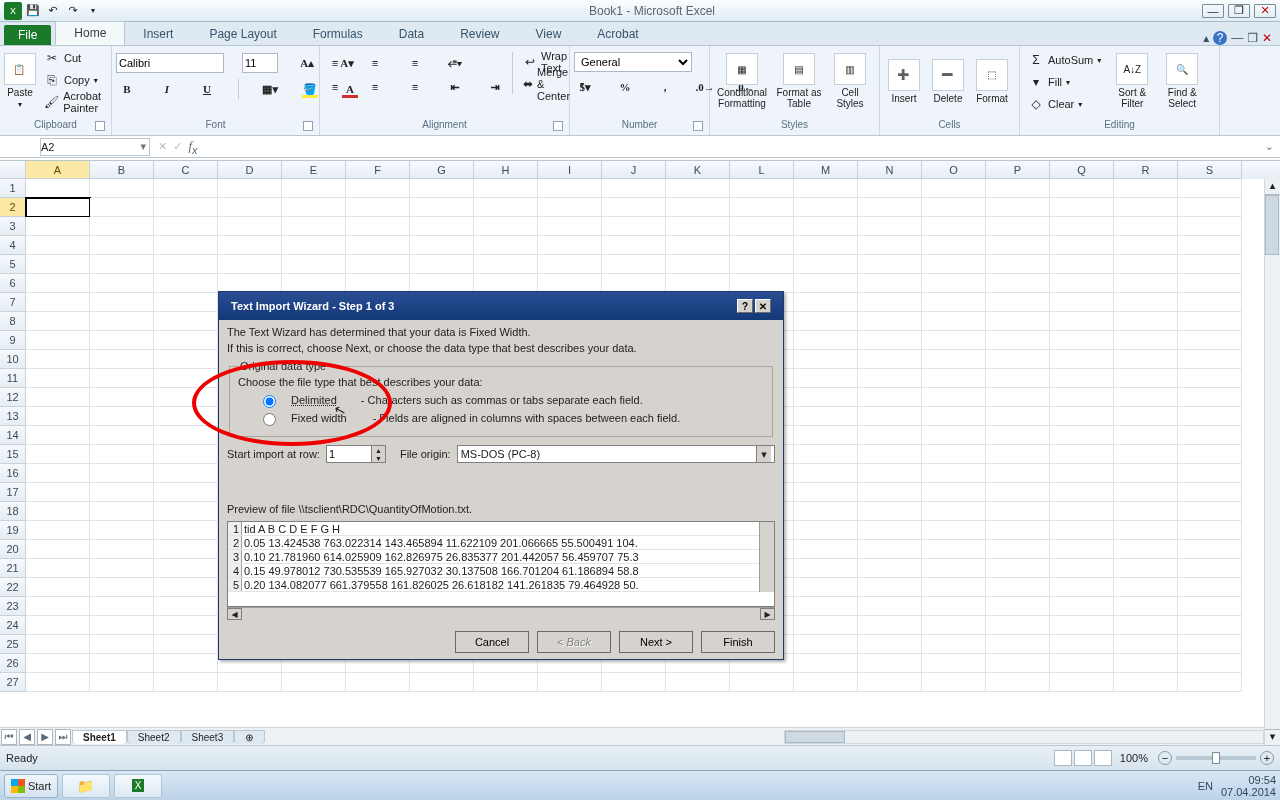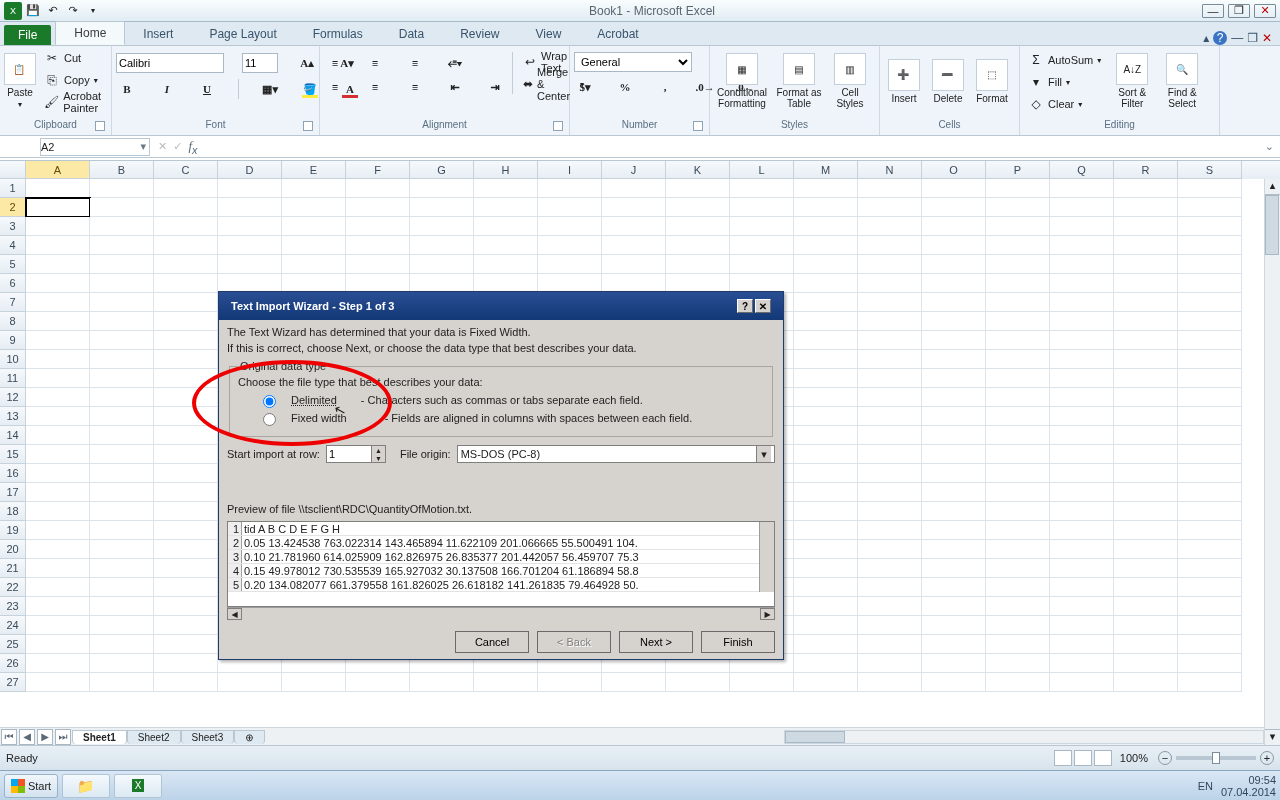--- a/index.html
+++ b/index.html
@@ -89,21 +89,21 @@
   .selectw{ flex:1; height:18px; border:1px solid #7f7f7f; background:#fff; display:flex; align-items:center; padding:0 3px; font-size:11px;}
   .selectw .dd{margin-left:auto;width:15px;text-align:center;background:#d6d3ce;border-left:1px solid #7f7f7f;height:16px;line-height:16px;}
   .preview{ border:1px solid #7f7f7f; background:#fff; margin-top:6px; height:86px; font-family:"Consolas","Courier New",monospace; font-size:11px; overflow:hidden; position:relative;}
   .preview .ln{ display:flex; border-bottom:1px solid #e3e3e3; height:14px; line-height:14px; white-space:pre;}
   .preview .lno{ width:14px; text-align:right; padding-right:2px; border-right:1px solid #a0a0a0; background:#eee;}
   .preview-scroll-v{position:absolute;right:0;top:0;bottom:14px;width:15px;background:#d6d3ce;border-left:1px solid #9c9c9c;}
   .preview-scroll-h{height:14px;background:#d6d3ce;border-top:1px solid #9c9c9c;position:relative;}
   .preview-scroll-h .harrow{width:15px;height:12px;border:1px solid #808080;background:#d6d3ce;display:inline-flex;align-items:center;justify-content:center;font-size:8px;}
   .dlgbtns{ display:flex; gap:8px; justify-content:flex-end; margin-top:10px;}
   .pushbtn{ width:74px; height:22px; border:1px solid #6a6a6a; background:#d6d3ce; font-size:11px;}
-  .pushbtn:disabled{ color:#808080; text-shadow:1px 1px 0 #fff;}
+  .pushbtn:disabled{ color:#808080; text-shadow:1px 1px 0 #fff;font-style:italic;}
   .circle-anno{ position:absolute; border:4px solid #e00; border-radius:50%; pointer-events:none;}
   .cursor-icon{position:absolute; left:334px; top:402px; font-size:14px; transform:rotate(-15deg); pointer-events:none;}
 </style>
 </head>
 <body>
 
 <div class="titlebar">
   <div class="qat">
     <span class="btn" style="background:#1a7a2a;color:#fff;font-size:9px;">X</span>
     <span class="btn">💾</span>
@@ -990,21 +990,21 @@
       <div style="margin-bottom:4px;">Choose the file type that best describes your data:</div>
       <div style="padding-left:20px;">
         <div class="radio">
          <input type="radio" checked="" style="">
          <span style="text-decoration:underline;text-decoration-style:dotted;">Delimited</span>
          <span style="margin-left:12px;">- Characters such as commas or tabs separate each field.</span>
         </div>
         <div class="radio">
          <input type="radio" style="">
          <span>Fixed width</span>
-         <span style="margin-left:26px;">- Fields are aligned in columns with spaces between each field.</span>
+         <span style="margin-left:14px;">- Fields are aligned in columns with spaces between each field.</span>
         </div>
       </div>
     </fieldset>
     <div class="importrow">
       <span>Start import at row:</span>
       <div class="spin">
         <input value="1" style="">
         <div class="arrows">
             <div>▲</div>
             <div>▼</div>

